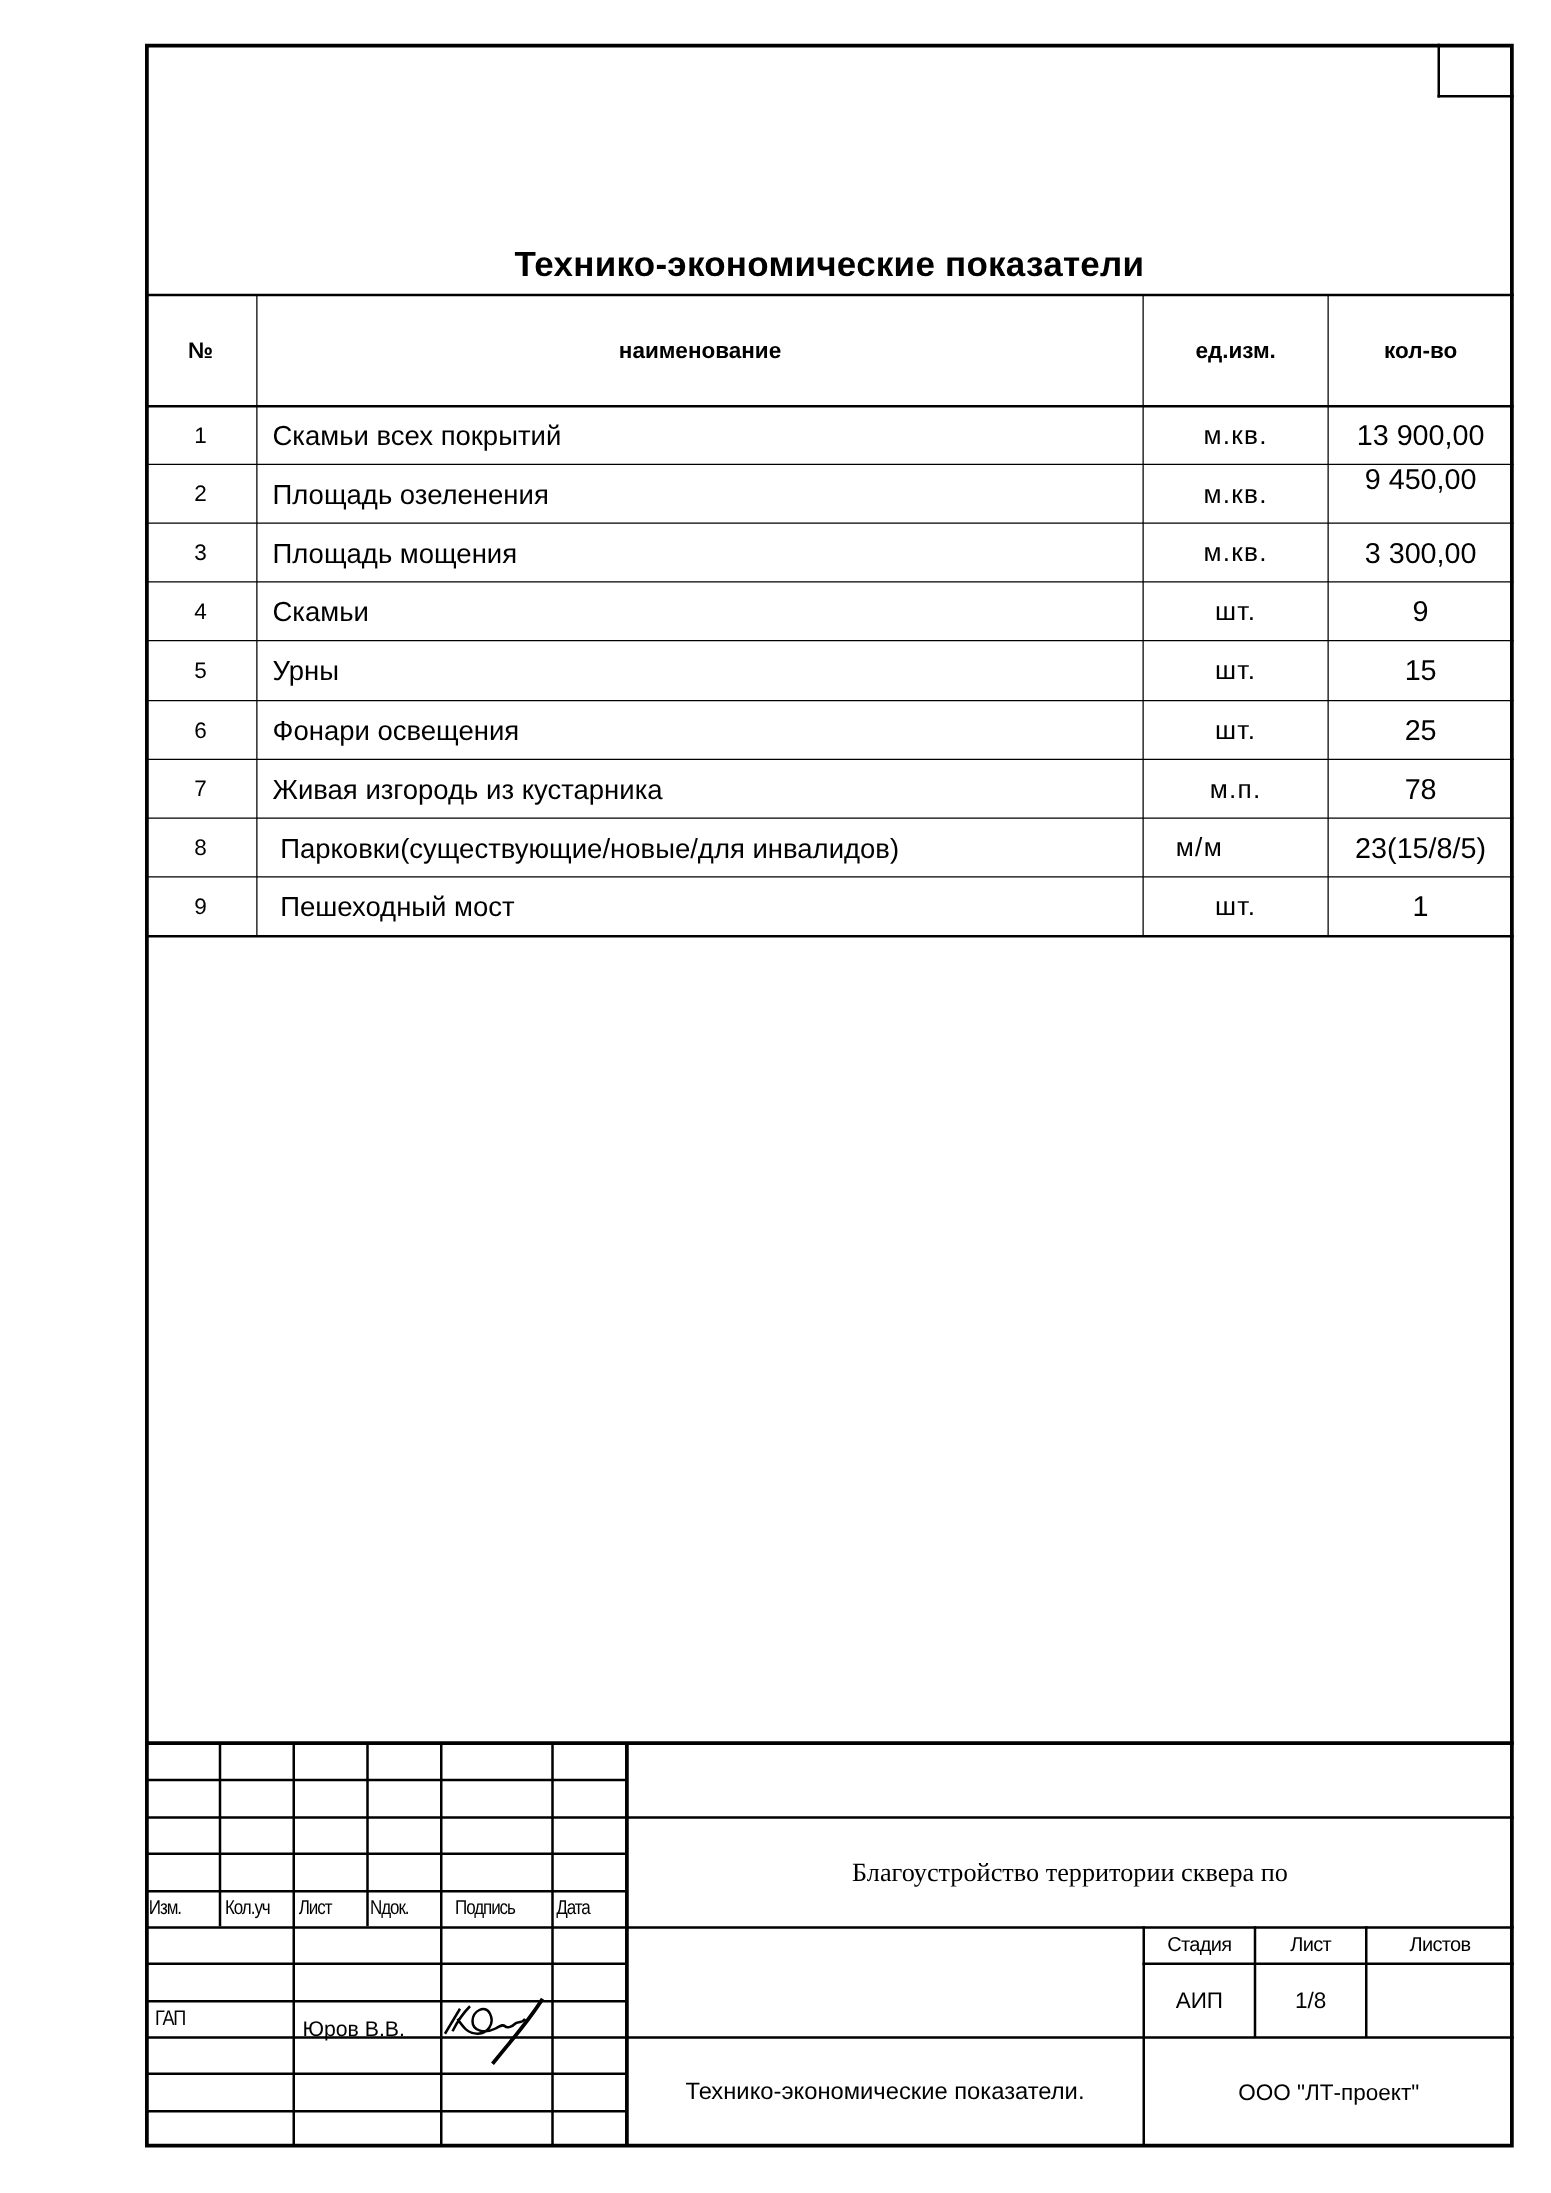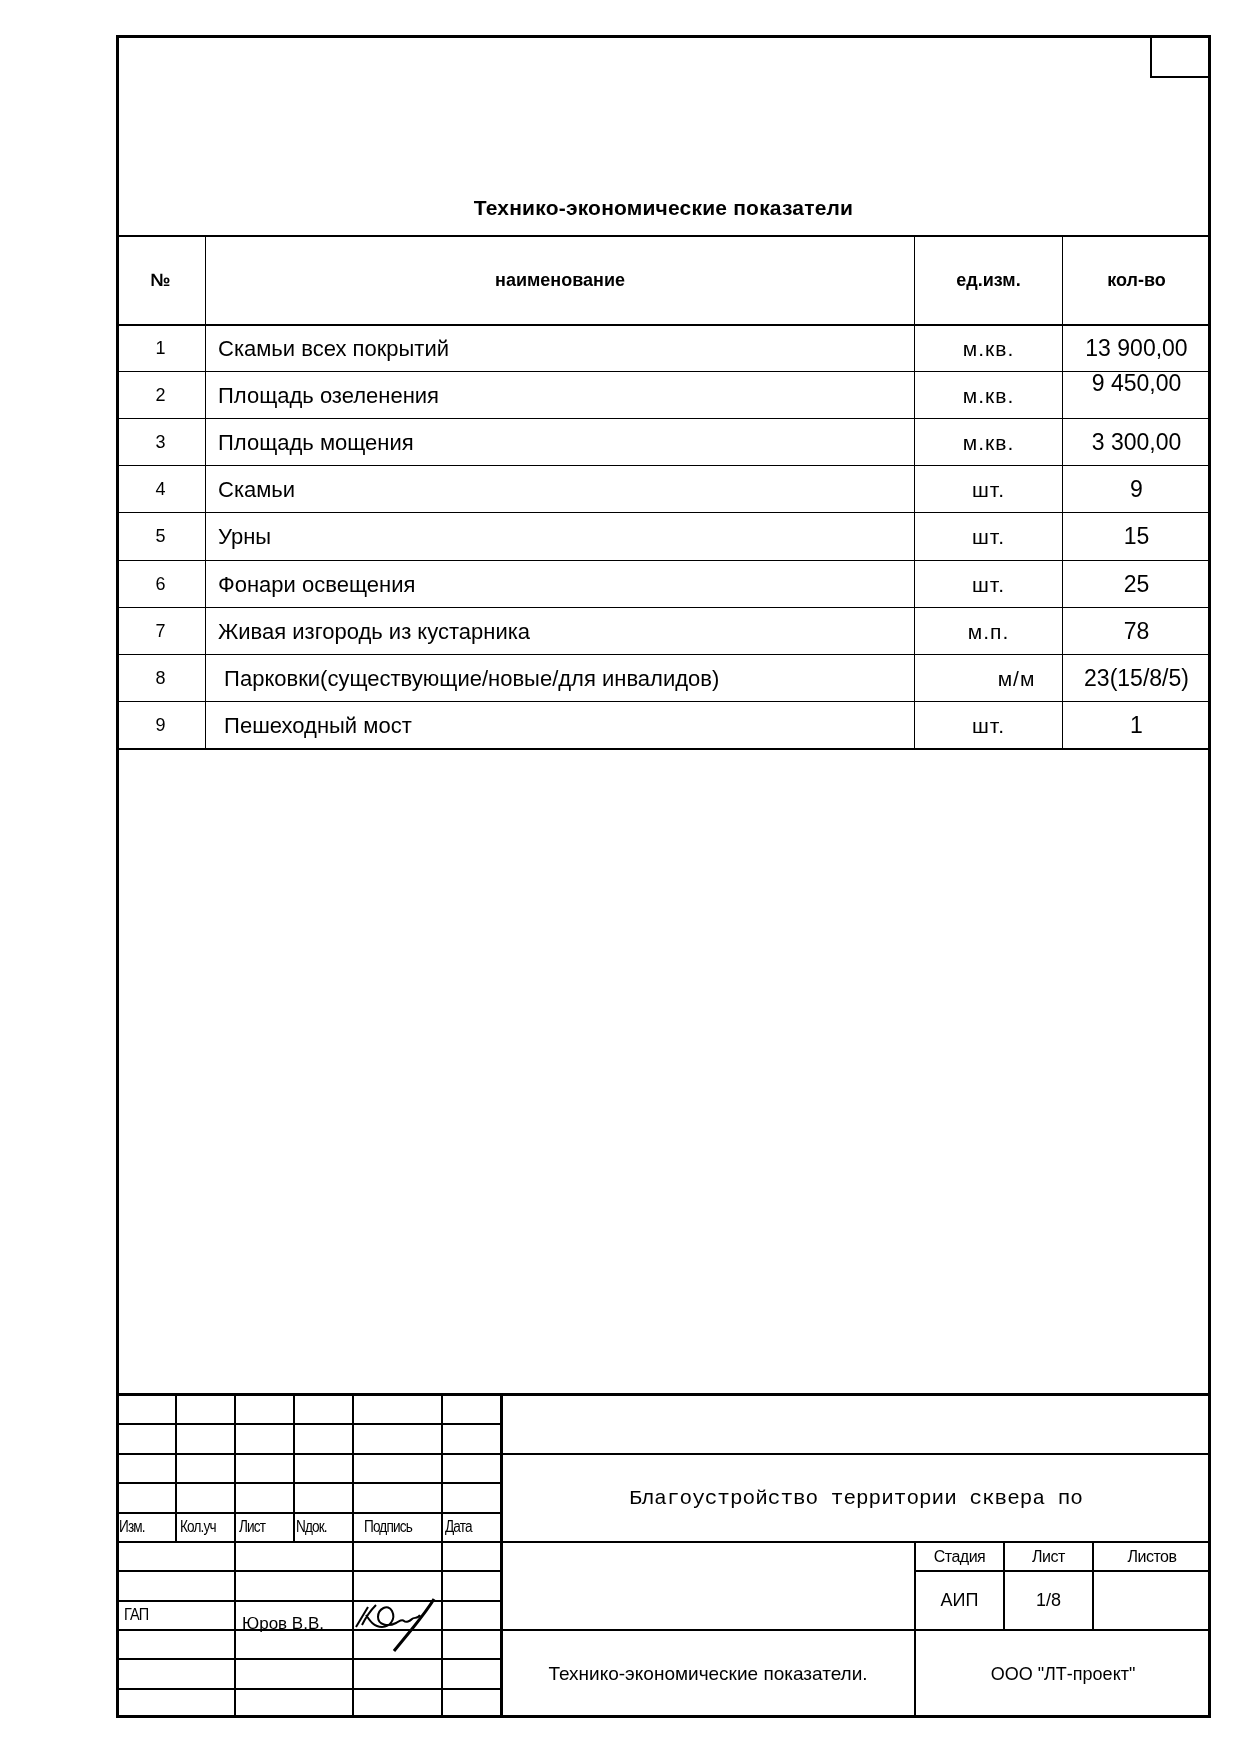--- a/index.html
+++ b/index.html
@@ -5,32 +5,32 @@
   html, body { margin:0; padding:0; background:#ffffff; }
   body { width:1241px; height:1754px; position:relative; overflow:hidden;
          font-family:"Liberation Sans", sans-serif; color:#000; }
   .abs { position:absolute; box-sizing:border-box; }
   .hl { position:absolute; background:#000; }
   .frame { position:absolute; left:116px; top:35px; width:1095px; height:1683px;
            border:3px solid #000; box-sizing:border-box; }
   .corner-box { position:absolute; left:1150px; top:35px; width:61px; height:43px;
                 border-left:2px solid #000; border-bottom:2px solid #000; box-sizing:border-box; }
   .doc-title { position:absolute; left:116px; top:196px; width:1095px; text-align:center;
-               font-weight:bold; font-size:21px; letter-spacing:0.2px; }
+               font-weight:bold; font-size:28px; letter-spacing:0.2px; }
   .cell { position:absolute; display:flex; align-items:center; box-sizing:border-box; overflow:hidden; white-space:nowrap; }
   .c { justify-content:center; }
   .l { justify-content:flex-start; }
   .th { font-weight:bold; font-size:18px; }
   .td-num { font-size:18px; }
   .td-name { font-size:22px; padding-left:12px; }
   .td-unit { font-size:21px; letter-spacing:1px; }
   .td-qty { font-size:23px; }
   .tb-small { font-size:16px; letter-spacing:-1px; transform:scaleX(0.85); transform-origin:left center; }
   .tb-label { font-size:17px; }
-  .serif { font-family:Liberation Mono, monospace; }
+  .serif { font-family:Liberation Serif, serif; }
 </style>
 </head>
 <body>
 
 <div class="frame"></div>
 <div class="corner-box"></div>
 
 <div class="doc-title">Технико-экономические показатели</div>
 
 <div>
@@ -96,21 +96,21 @@
   </div>
   <div>
     <div class="cell c td-num" style="left:116px;top:608px;width:89px;height:47px;">7</div>
     <div class="cell l td-name" style="left:206px;top:608px;width:708px;height:47px;">Живая изгородь из кустарника</div>
     <div class="cell c td-unit" style="left:915px;top:608px;width:147px;height:47px;">м.п.</div>
     <div class="cell c td-qty" style="left:1063px;top:608px;width:147px;height:47px;">78</div>
   </div>
   <div>
     <div class="cell c td-num" style="left:116px;top:655px;width:89px;height:47px;">8</div>
     <div class="cell l td-name" style="left:206px;top:655px;width:708px;height:47px;white-space:pre;"> Парковки(существующие/новые/для инвалидов)</div>
-    <div class="cell c td-unit" style="left:943px;top:655px;width:147px;height:47px;">м/м</div>
+    <div class="cell c td-unit" style="left:886px;top:655px;width:147px;height:47px;">м/м</div>
     <div class="cell c td-qty" style="left:1063px;top:655px;width:147px;height:47px;">23(15/8/5)</div>
   </div>
   <div>
     <div class="cell c td-num" style="left:116px;top:702px;width:89px;height:47px;">9</div>
     <div class="cell l td-name" style="left:206px;top:702px;width:708px;height:47px;white-space:pre;"> Пешеходный мост</div>
     <div class="cell c td-unit" style="left:915px;top:702px;width:147px;height:47px;">шт.</div>
     <div class="cell c td-qty" style="left:1063px;top:702px;width:147px;height:47px;">1</div>
   </div>
 </div>
 

